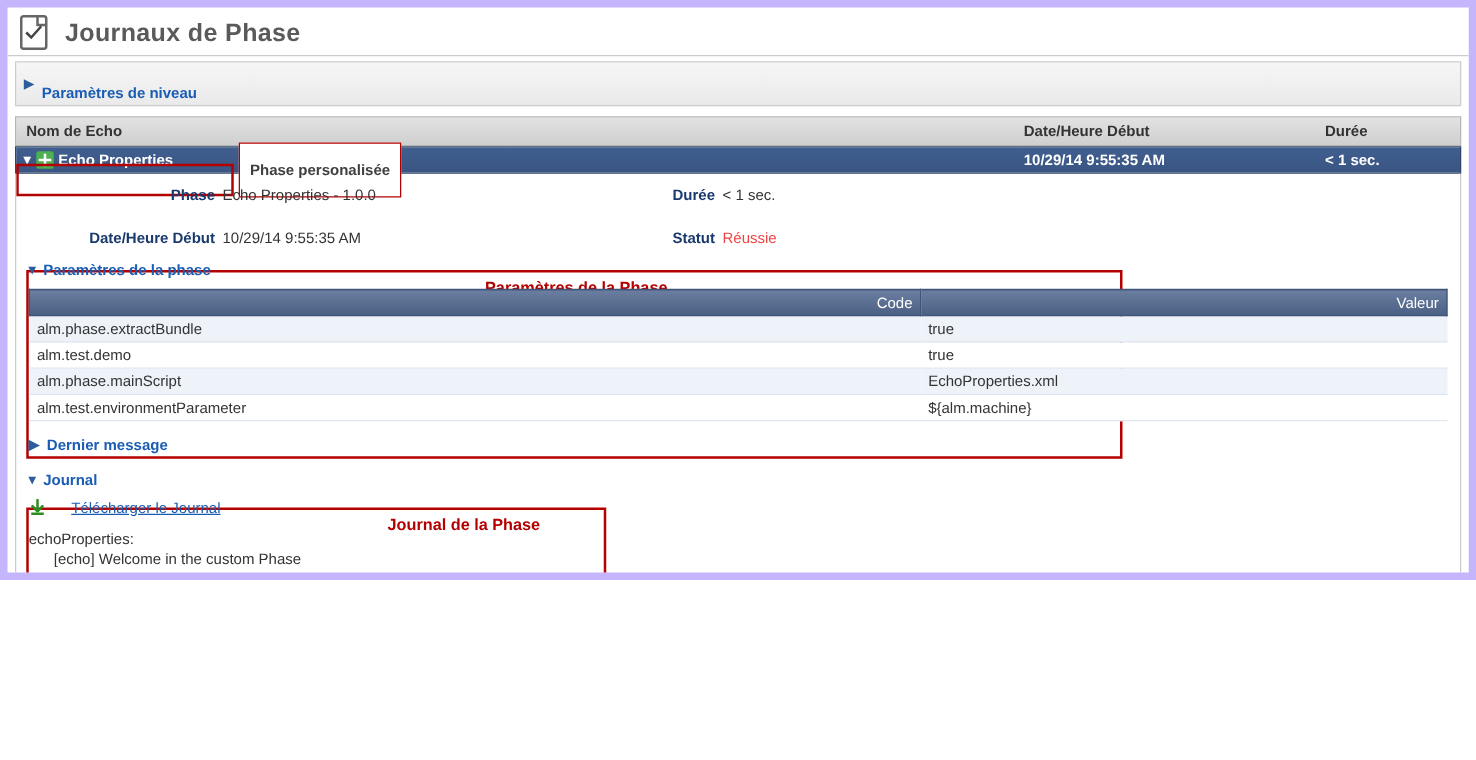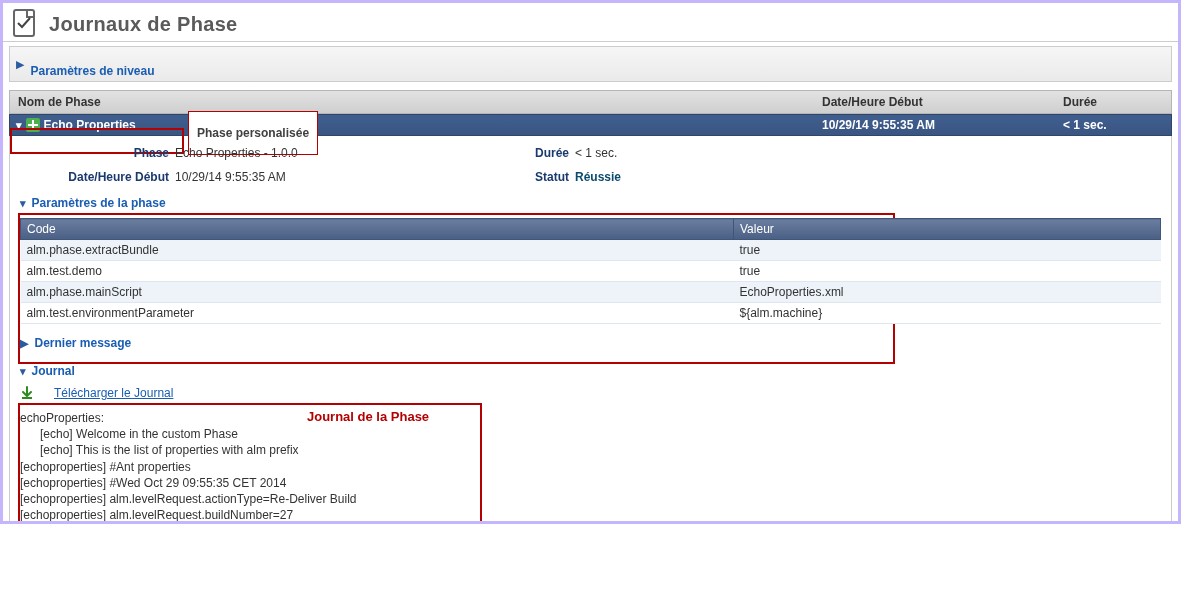--- a/index.html
+++ b/index.html
@@ -5,22 +5,22 @@
   html, body {
     margin: 0;
     padding: 0;
     font-family: Verdana, Arial, sans-serif;
     font-size: 12px;
     color: #333;
     background: #fff;
   }
   .page {
     width: 1181px;
-    height: 524px;
-    border: 3px solid #c4b5fd;
+    height: 464px;
+    border: 6px solid #c4b5fd;
     box-sizing: border-box;
     position: relative;
     overflow: hidden;
   }
 
   
   .page-header {
     display: flex;
     align-items: center;
     padding: 6px 10px 2px 10px;
@@ -140,27 +140,27 @@
   .phase-details {
     margin: 0 6px;
     border-left: 1px solid #ccc;
     border-right: 1px solid #ccc;
     padding: 10px 0 4px 0;
     position: relative;
   }
   .detail-grid {
     display: grid;
     grid-template-columns: 155px 310px 90px 300px;
-    row-gap: 10px;
+    row-gap: 20px;
     padding-left: 10px;
     font-size: 12px;
   }
   .detail-grid .lbl { color: #1a3a6e; font-weight: bold; text-align: right; padding-right: 6px;}
   .detail-grid .val { color: #333; }
-  .val.success { color: #0c4a6e; font-weight: bold; }
+  .val.success { color: #ef4444; font-weight: normal; }
 
   
   .section {
     margin-top: 10px;
     padding: 0 10px;
   }
   .section-header {
     display: flex;
     align-items: center;
     gap: 6px;
@@ -171,21 +171,21 @@
   }
   .params-table {
     margin-top: 6px;
     width: 100%;
     border-collapse: collapse;
     font-size: 12px;
   }
   .params-table thead th {
     background: linear-gradient(#6b7ea0, #4a5f84);
     color: #fff;
-    text-align: left;
+    text-align: right;
     font-weight: normal;
     padding: 3px 6px;
     border: 1px solid #40557a;
   }
   .params-table tbody td {
     padding: 3px 6px;
     border-bottom: 1px solid #e0e6ef;
   }
   .params-table tbody tr:nth-child(odd) { background: #eef3fa; }
   .params-table tbody tr:nth-child(even){ background: #ffffff; }
@@ -228,21 +228,21 @@
     </span>
     <h1>Journaux de Phase</h1>
   </div>
 
   <div class="level-params-bar">
     <span class="chevron">▶</span>
     <span class="link-blue">Paramètres de niveau</span>
   </div>
 
   <div class="cols-header">
-    <div class="col-name">Nom de Phase</div>
+    <div class="col-name">Nom de Echo</div>
     <div class="col-start">Date/Heure Début</div>
     <div class="col-dur">Durée</div>
   </div>
 
   <div class="phase-row">
     <div class="col-name">
       <span class="chevron">▾</span>
       <span class="plus-icon"></span>
       <span>Echo Properties</span>
     </div>

